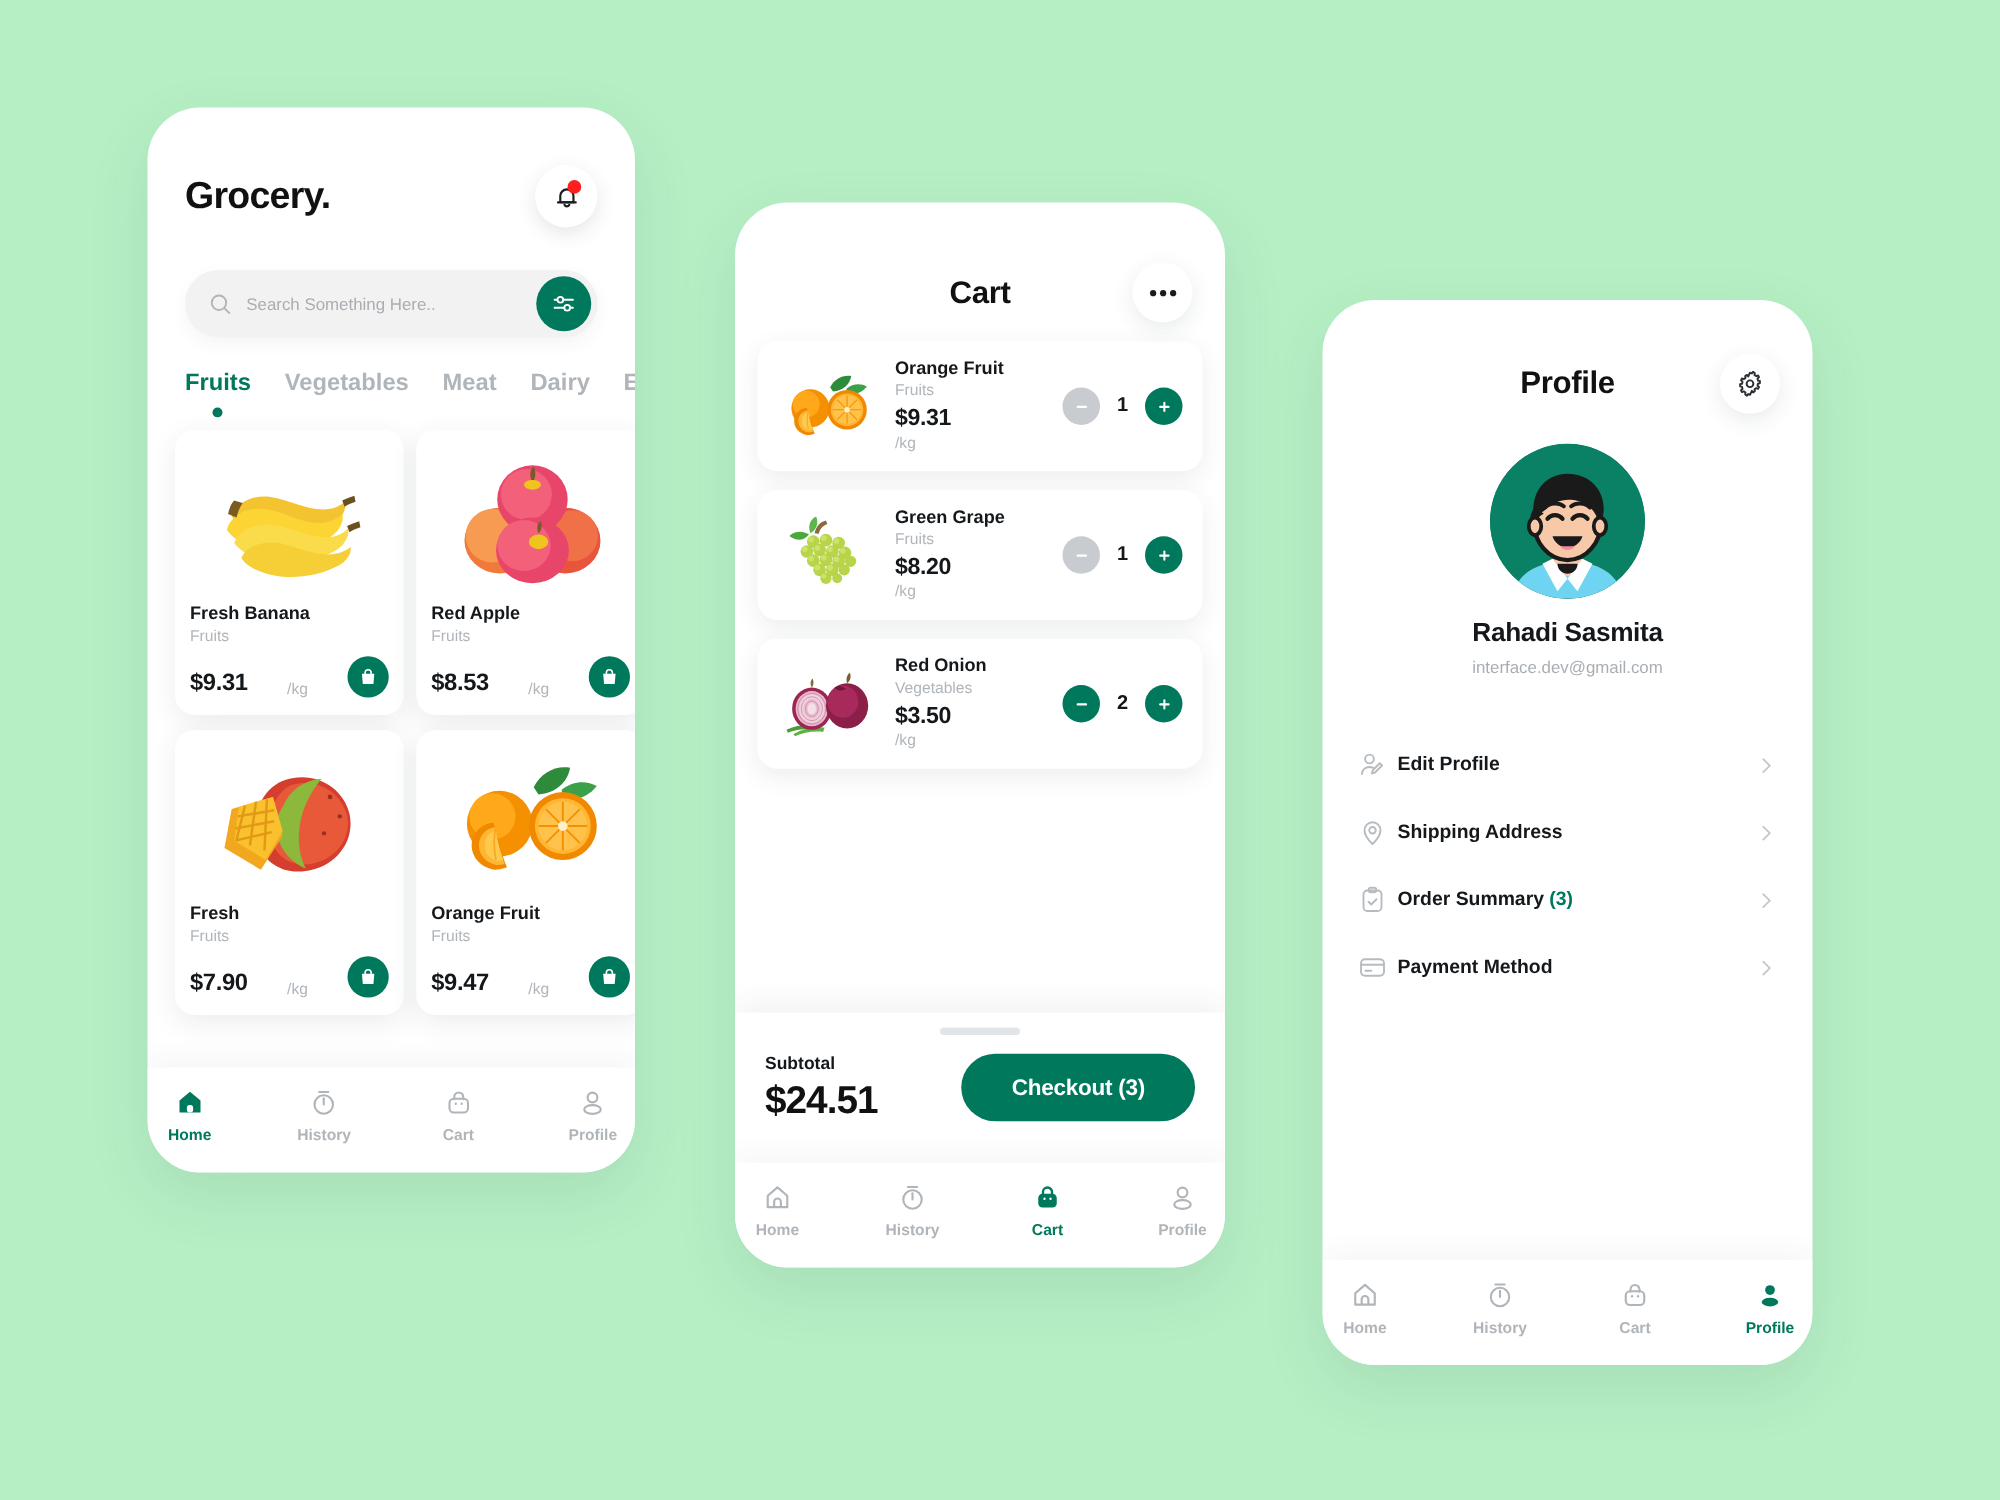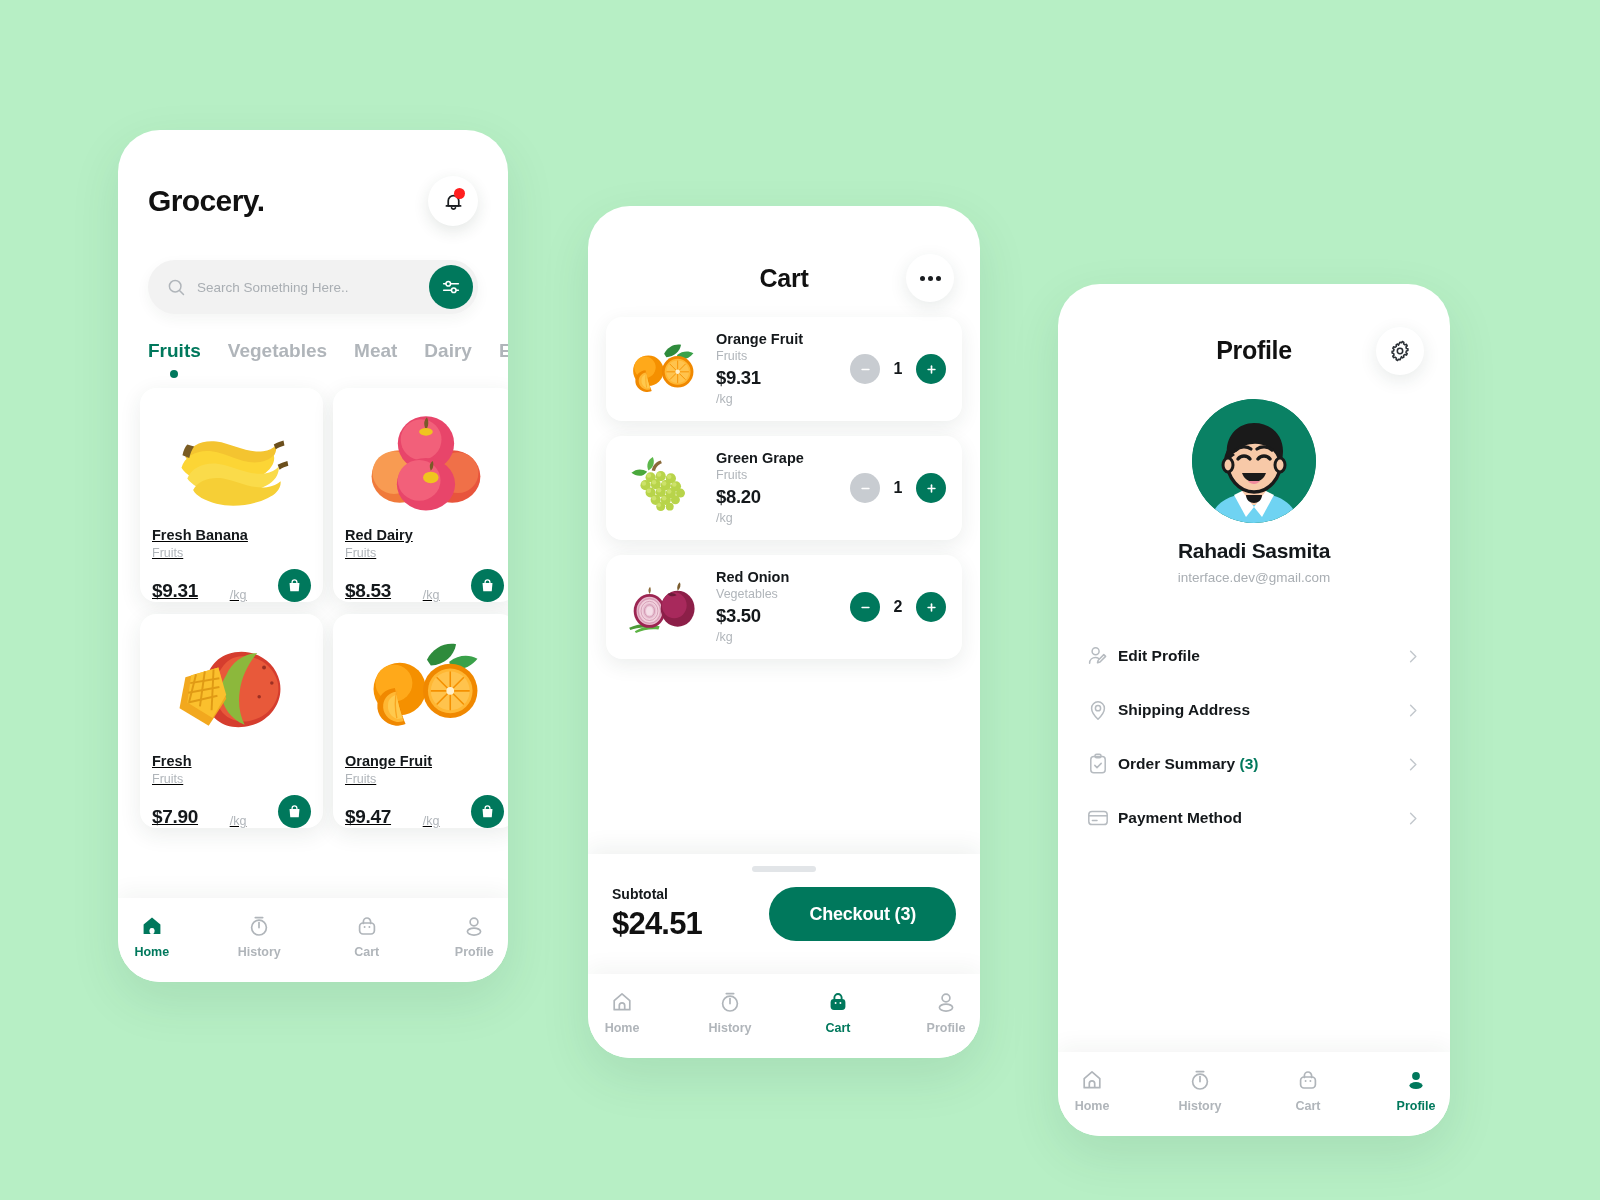--- a/index.html
+++ b/index.html
@@ -13,21 +13,20 @@
     position: relative;
   }
 
   
   .phone {
     position: absolute;
     background: #ffffff;
     border-radius: 42px;
     overflow: hidden;
     box-shadow: 0 18px 50px rgba(20,70,45,0.10);
-    margin-top: 44px;
   }
   #phone-home    { left: 118px; top: 86px;  width: 390px; height: 852px; }
   #phone-cart    { left: 588px; top: 162px; width: 392px; height: 852px; }
   #phone-profile { left: 1058px;top: 240px; width: 392px; height: 852px; }
 
   
   .home-head {
     display: flex; align-items: center; justify-content: space-between;
     padding: 46px 30px 0 30px;
   }
@@ -75,24 +74,23 @@
   .tab.active::after {
     content: ""; position: absolute; left: 50%; transform: translateX(-50%);
     bottom: 0; width: 8px; height: 8px; border-radius: 50%; background: #00785c;
   }
 
   .grid {
     display: grid; grid-template-columns: 1fr 1fr;
     gap: 12px 10px; padding: 10px 0 0 22px; margin-right: -8px;
   }
   .pcard {
-    background: #ffffff; border-radius: 16px; padding: 10px 12px 0 12px;
+    background: #ffffff; border-radius: 16px; padding: 10px 12px 14px 12px;
     box-shadow: 0 6px 22px rgba(30,60,45,0.09);
     position: relative;
-    text-decoration: underline;
   }
   .pimg {
     height: 123px; display: flex; align-items: center; justify-content: center;
   }
   .pimg svg { width: 136px; height: 112px; }
   .pname { font-size: 14.5px; font-weight: 700; color: #14181b; margin-top: 6px; }
   .pcat  { font-size: 12.5px; color: #b0b5ba; margin-top: 3px; }
   .prow  { display: flex; align-items: flex-end; justify-content: space-between; margin-top: 9px; }
   .pprice{ font-size: 19px; font-weight: 700; color: #14181b; letter-spacing: -0.3px; }
   .punit { font-size: 12.5px; font-weight: 400; color: #b0b5ba; }
@@ -489,21 +487,21 @@
         </div>
       </div>
     </article>
 
     <article class="pcard">
       <div class="pimg">
           <svg>
             <use href="#p-apple"></use>
           </svg>
         </div>
-      <div class="pname">Red Dairy</div>
+      <div class="pname">Red Apple</div>
       <div class="pcat">Fruits</div>
       <div class="prow">
         <div class="pprice">$8.53</div>
           <span class="punit">/kg</span>
         <div class="bag-btn">
           <svg width="17" height="17">
               <use href="#i-bag-solid"></use>
             </svg>
         </div>
       </div>

